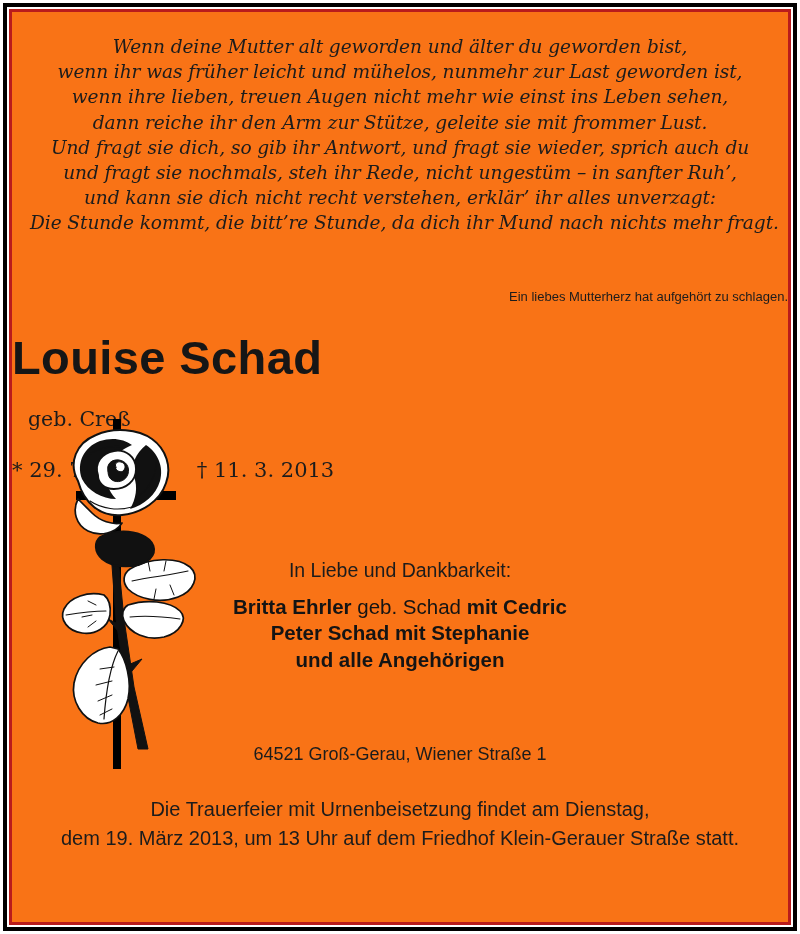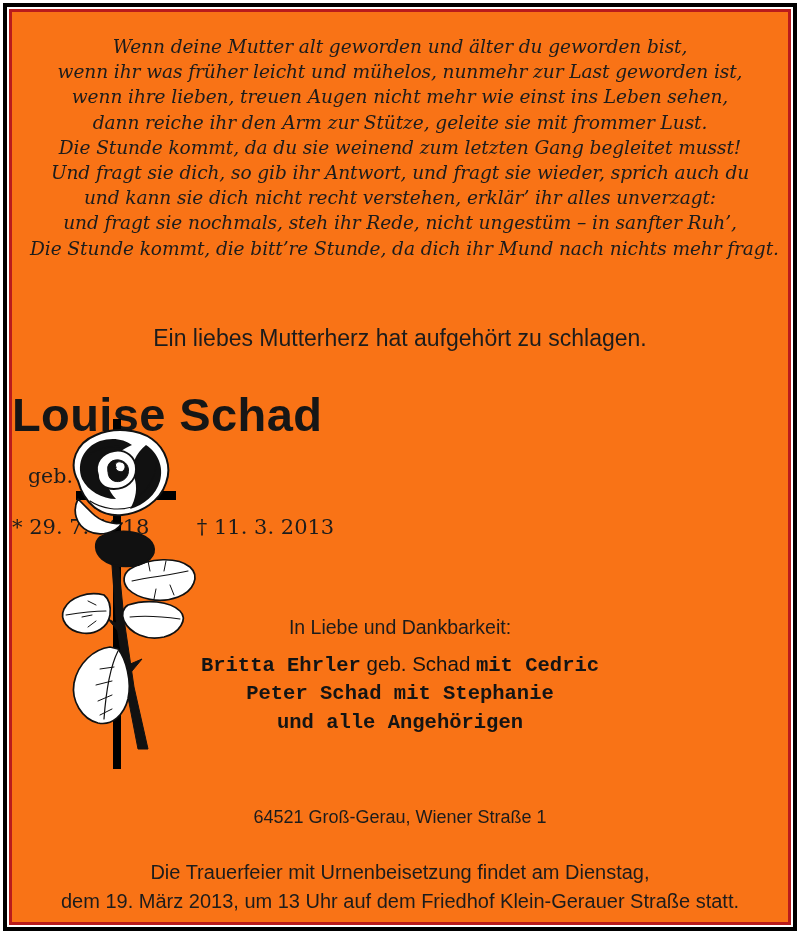--- a/index.html
+++ b/index.html
@@ -59,25 +59,25 @@
     font-style: italic;
     font-size: 18.6px;
     line-height: 25.2px;
     color: #1c1c1c;
     letter-spacing: -0.1px;
   }
   .poem .line { display: block; white-space: nowrap; }
 
   
   .lead {
-    margin: 16px;
+    margin: 0;
     padding-top: 49px;
-    text-align: center;
-    font-family: "Liberation Sans", sans-serif;
-    font-size: 23px;
+    text-align: right;
+    font-family: "Liberation Sans", sans-serif;
+    font-size: 13px;
     line-height: 24px;
     color: #1c1c1c;
   }
 
   
   .center-block {
     position: relative;
     text-align: left;
   }
   .name {
@@ -121,21 +121,21 @@
   .family {
     margin: 0;
     padding-top: 12px;
     text-align: center;
     font-family: "Liberation Sans", sans-serif;
     font-size: 20.5px;
     line-height: 26.5px;
     color: #141414;
   }
   .family .fline { display: block; }
-  .family b { font-weight: bold; font-family: Liberation Mono, monospace; }
+  .family b { font-weight: bold; }
   .family span.reg { font-weight: normal; }
 
   
   .address {
     margin: 4px;
     padding-top: 65px;
     text-align: center;
     font-family: "Liberation Sans", sans-serif;
     font-size: 18px;
     line-height: 25px;
@@ -169,24 +169,23 @@
 <div class="page">
   <div class="frame-outer">
     <div class="frame-inner">
       <div class="frame-rule">
 
         <div class="poem">
           <span class="line">Wenn deine Mutter alt geworden und älter du geworden bist,</span>
           <span class="line">wenn ihr was früher leicht und mühelos, nunmehr zur Last geworden ist,</span>
           <span class="line">wenn ihre lieben, treuen Augen nicht mehr wie einst ins Leben sehen,</span>
           <span class="line">dann reiche ihr den Arm zur Stütze, geleite sie mit frommer Lust.</span>
-          <span class="line">Die Stunde kommt, da du sie weinend zum letzten Gang begleitet musst!</span>
           <span class="line">Und fragt sie dich, so gib ihr Antwort, und fragt sie wieder, sprich auch du</span>
+          <span class="line">und fragt sie nochmals, steh ihr Rede, nicht ungestüm – in sanfter Ruh’,</span>
           <span class="line">und kann sie dich nicht recht verstehen, erklär’ ihr alles unverzagt:</span>
-          <span class="line">und fragt sie nochmals, steh ihr Rede, nicht ungestüm – in sanfter Ruh’,</span>
           <span class="line">Die Stunde kommt, die bitt’re Stunde, da dich ihr Mund nach nichts mehr fragt.</span>
         </div>
 
         <div class="lead">Ein liebes Mutterherz hat aufgehört zu schlagen.</div>
 
         <div class="center-block">
           <div class="name">Louise Schad</div>
           <div class="maiden">geb. Creß</div>
           <div class="dates">
             <span>*</span>

